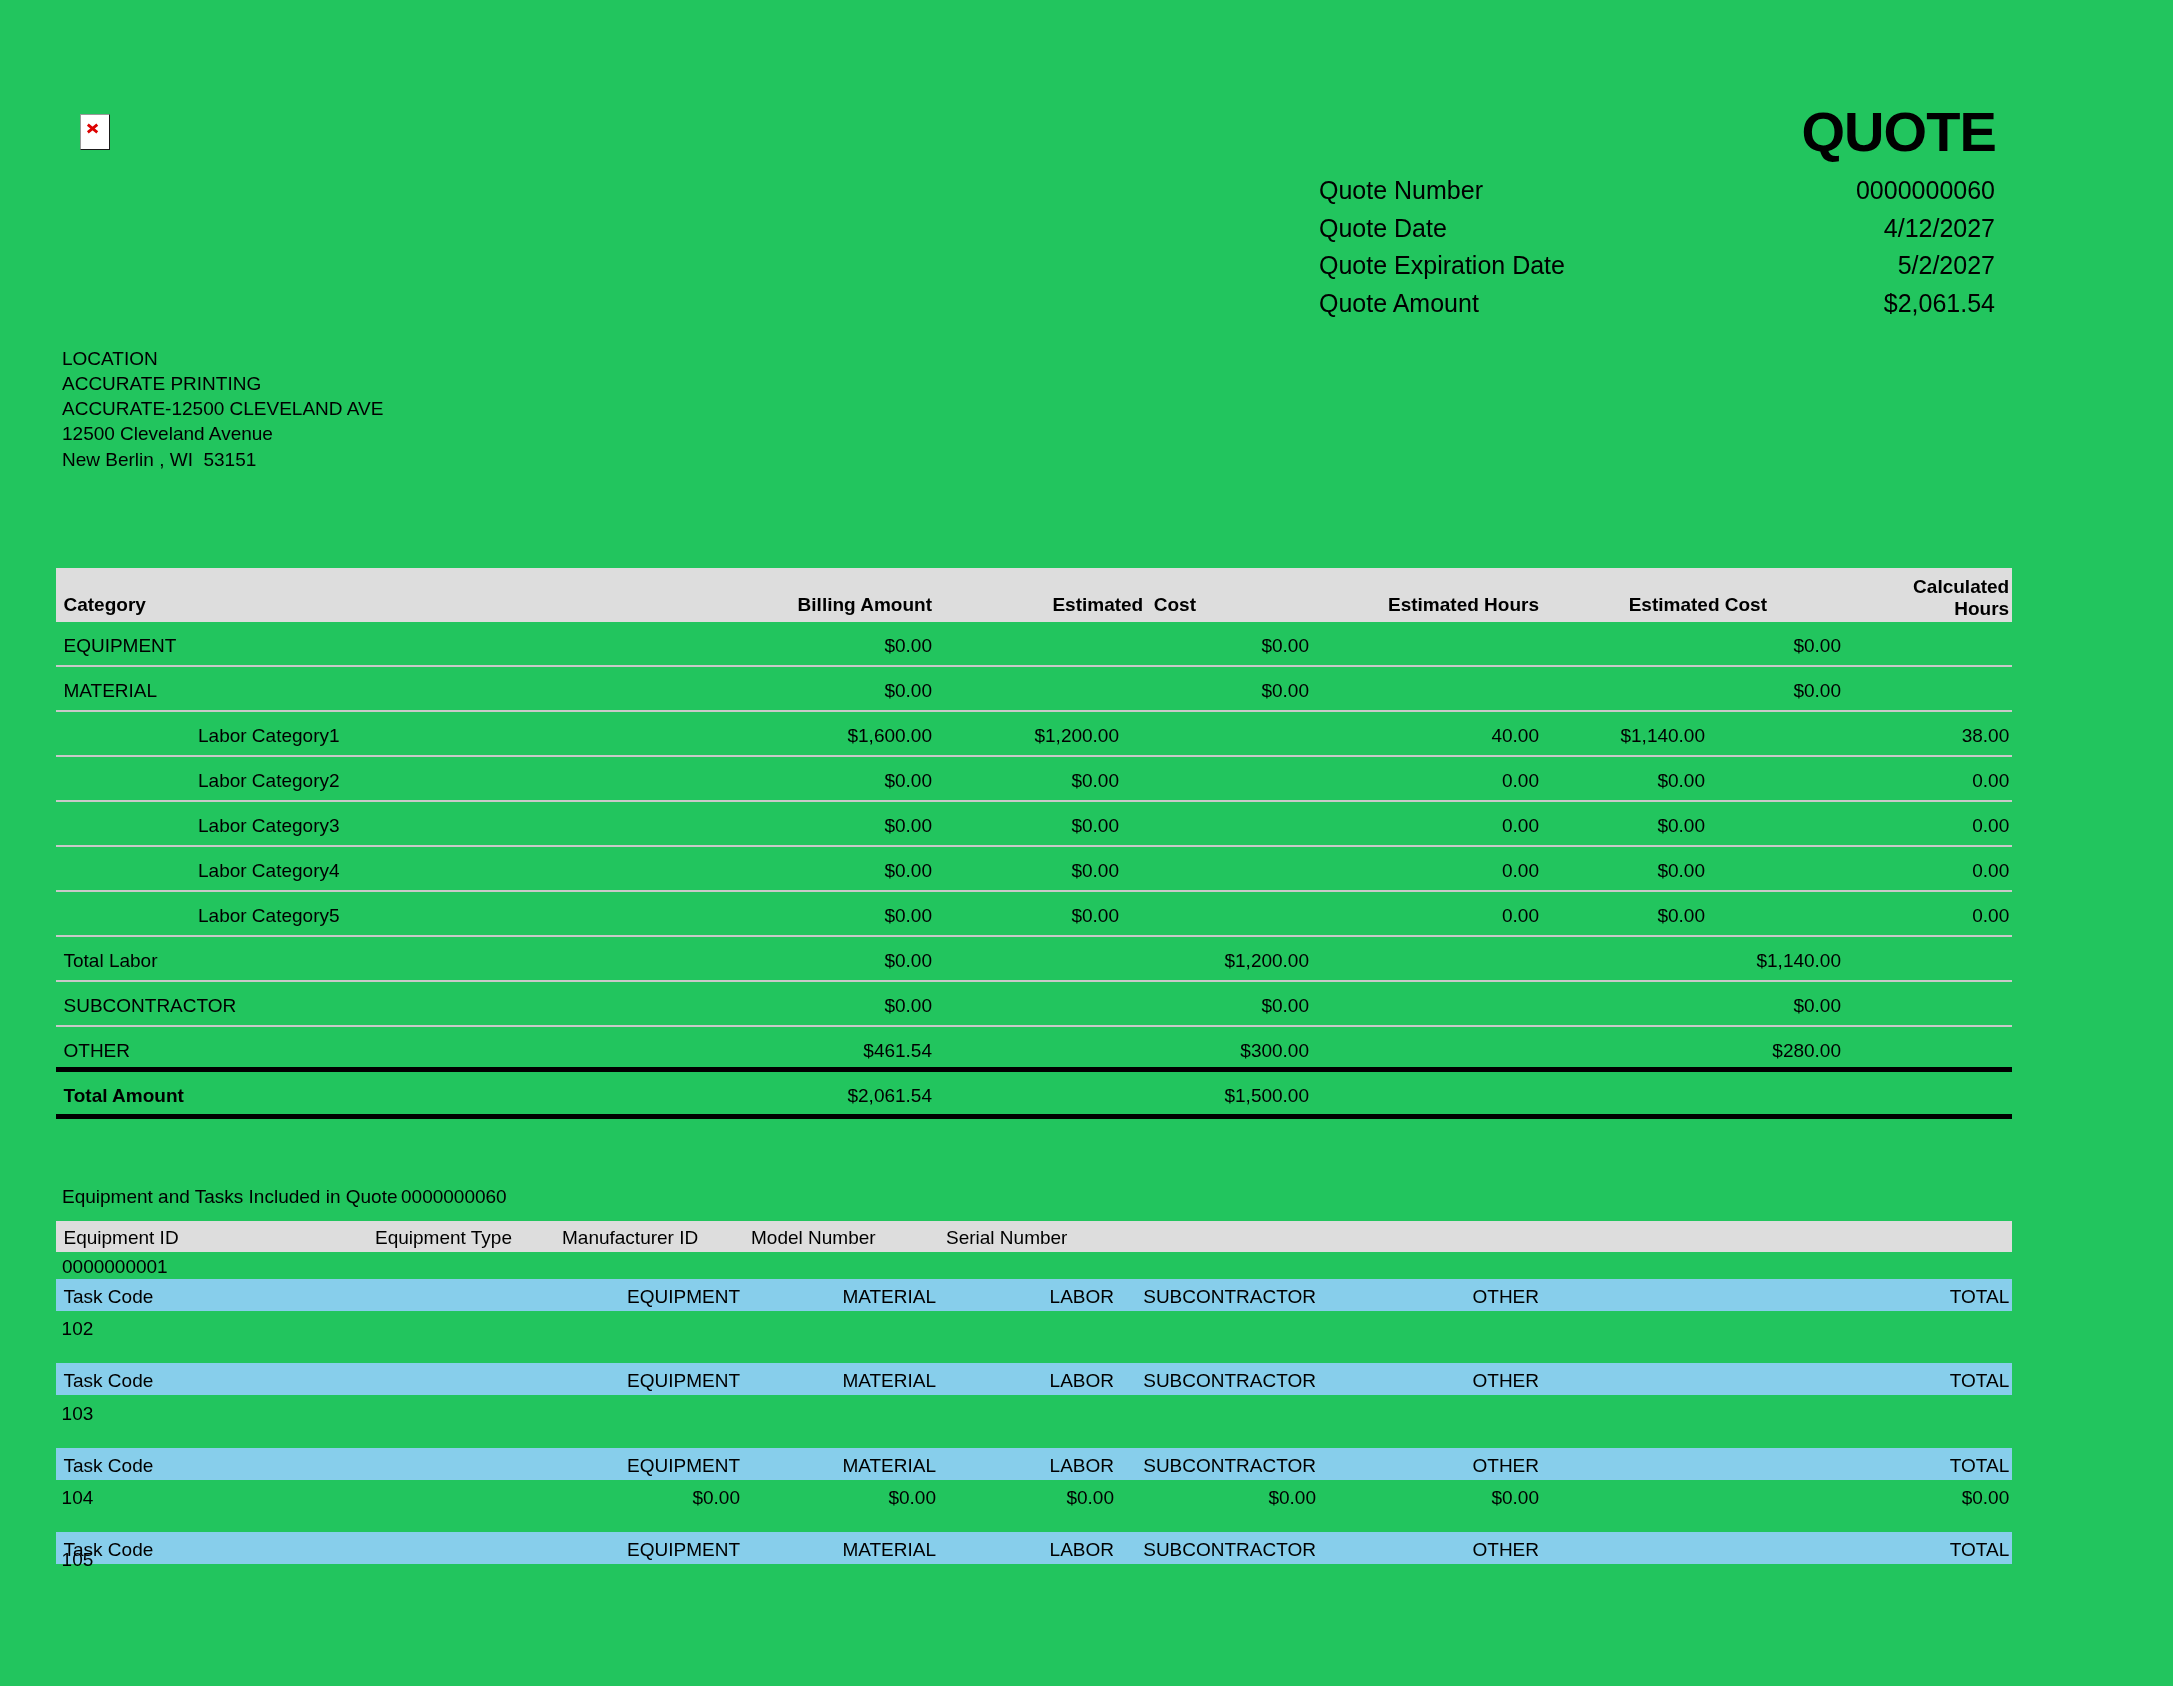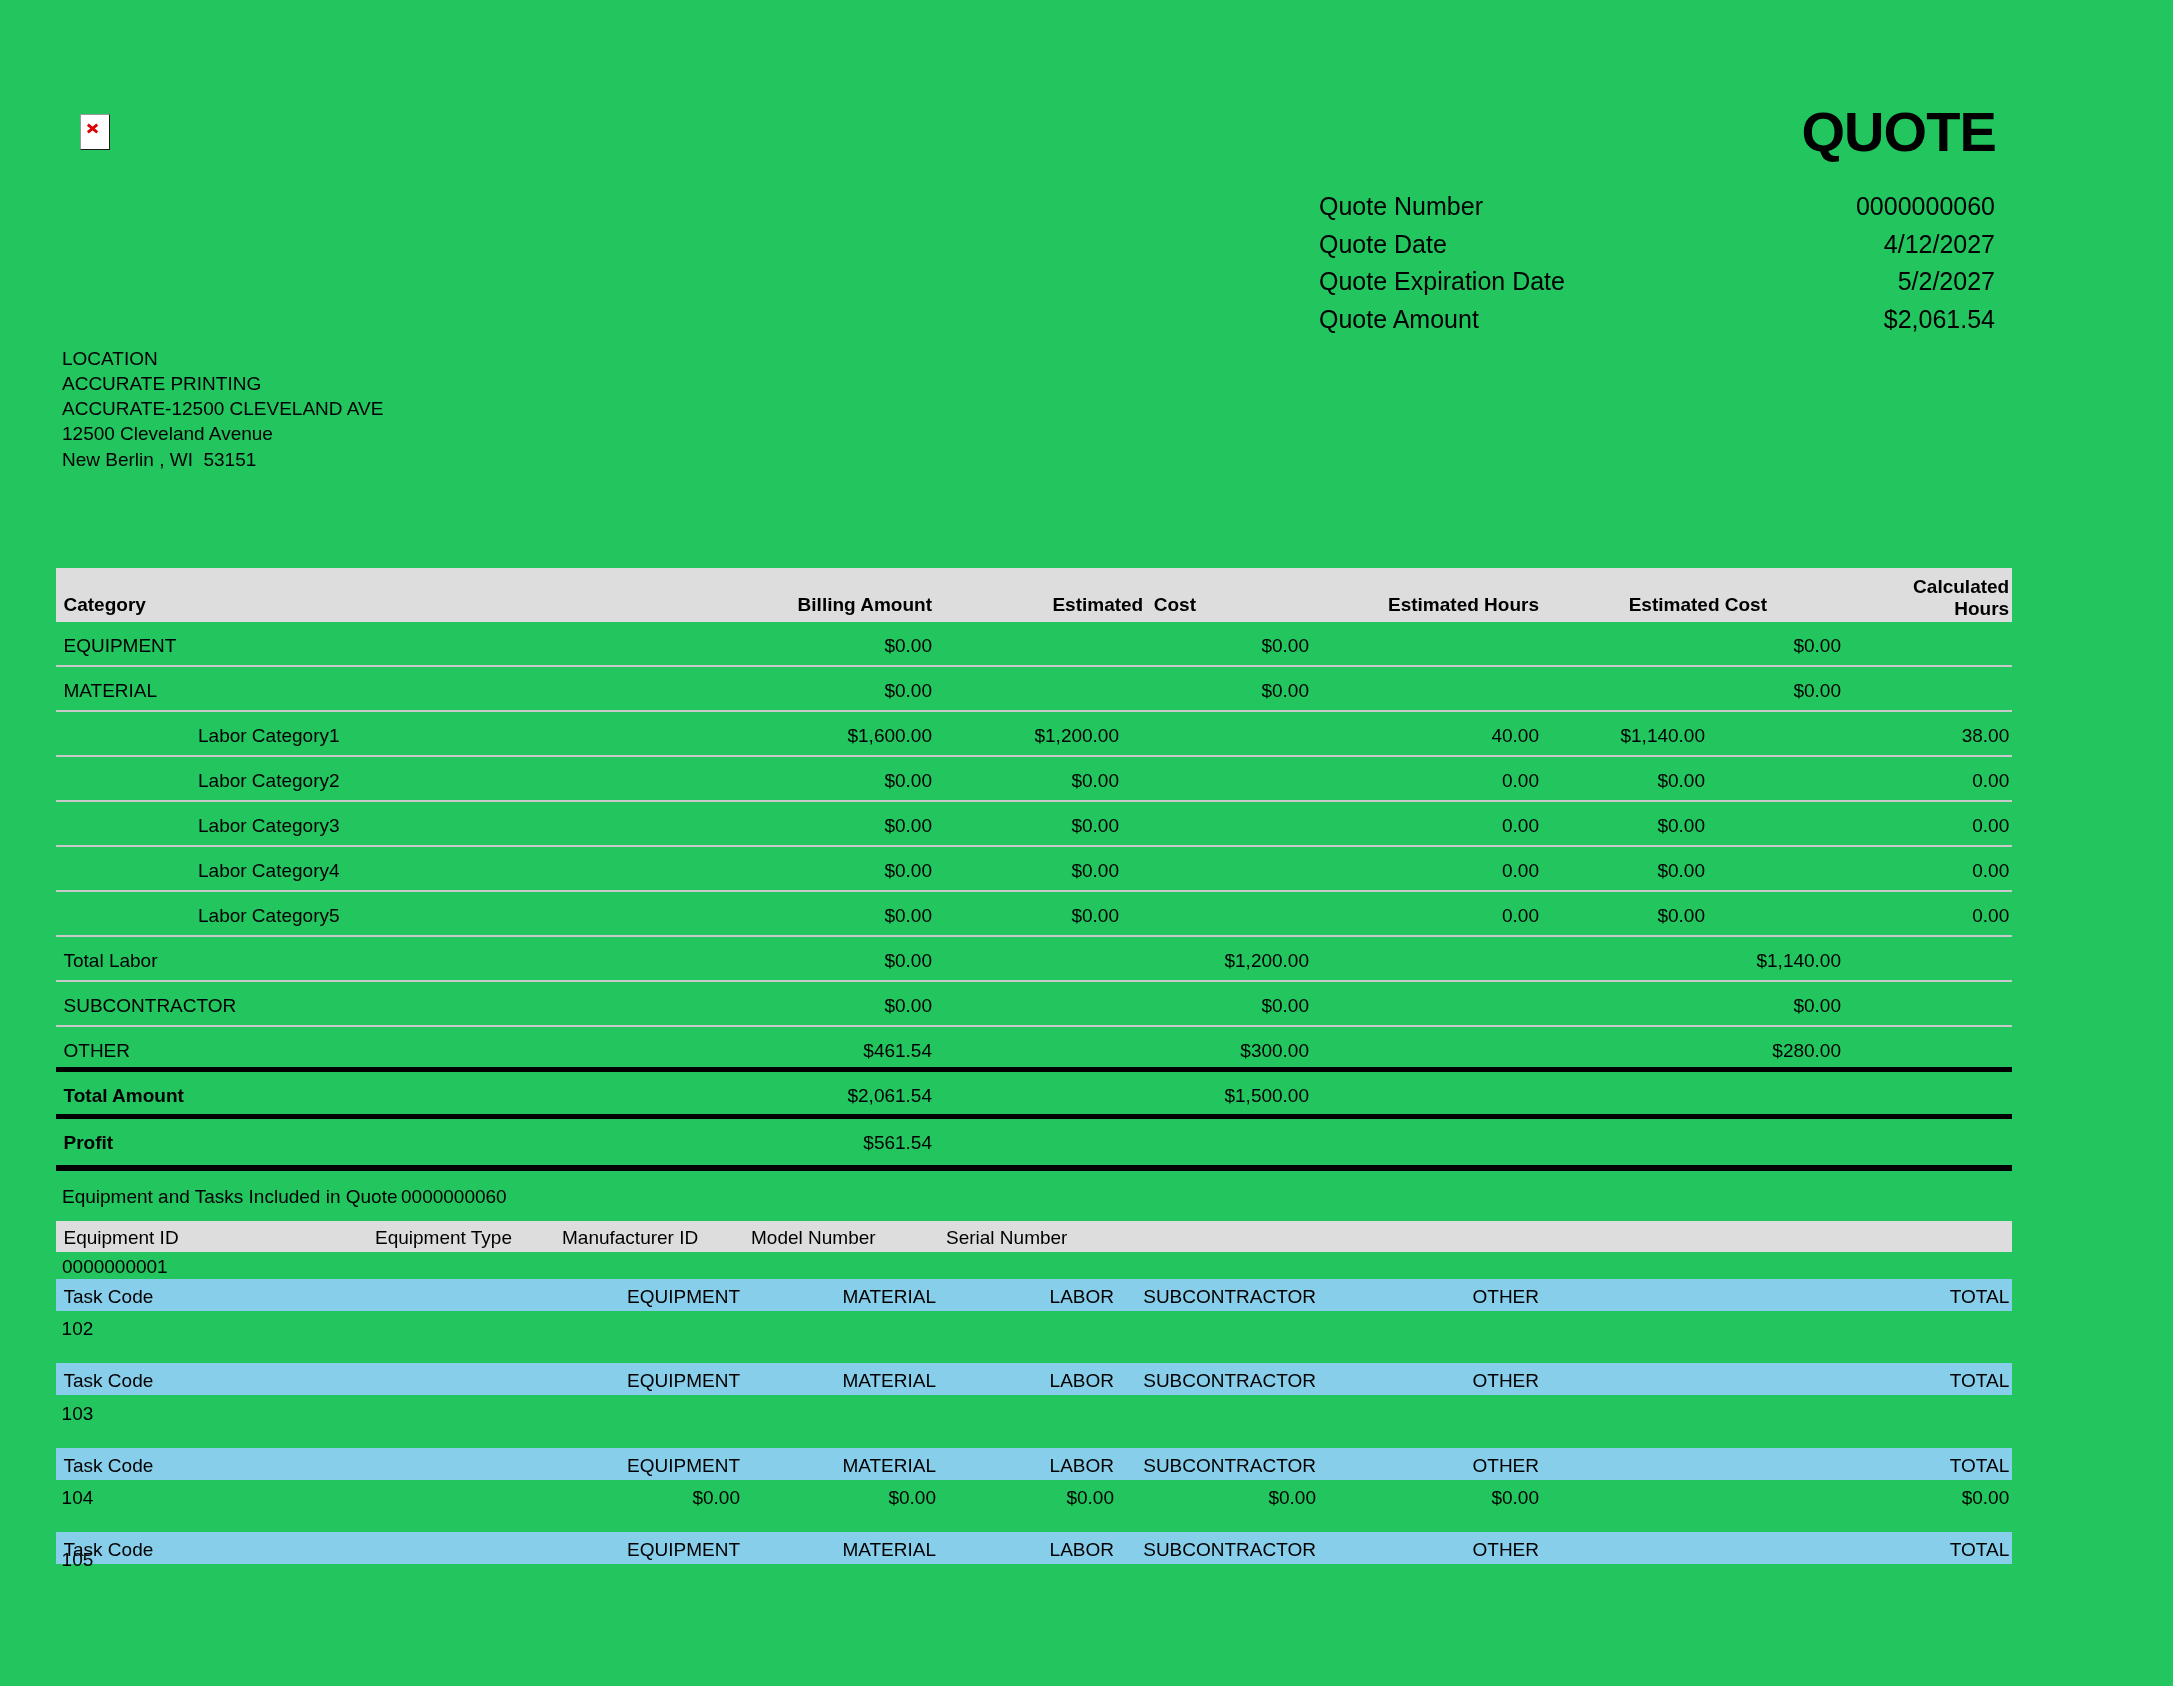--- a/index.html
+++ b/index.html
@@ -9,21 +9,21 @@
 
   
   .broken-img{left:80px;top:114px;width:28px;height:34px;background:#fff;
     border-top:1.9px solid #9a9a9a;border-left:1.9px solid #9a9a9a;
     border-right:1.9px solid #1a1a1a;border-bottom:1.9px solid #1a1a1a;}
   .broken-img svg{position:absolute;left:3.7px;top:4.7px;}
 
   
   .quote-title{left:1312px;top:99px;width:684px;text-align:right;
     font-size:56px;font-weight:bold;letter-spacing:-0.9px;}
-  .qi-row{left:1319px;width:676px;height:37px;font-size:25px;margin-top:16px;}
+  .qi-row{left:1319px;width:676px;height:37px;font-size:25px;}
   .qi-label{position:absolute;left:0;top:0;}
   .qi-value{position:absolute;right:0;top:0;text-align:right;}
 
   
   .loc-line{left:62px;font-size:19px;white-space:pre;}
 
   
   .summary{left:56px;top:568px;width:1956px;font-size:19px;}
   .sum-head{position:relative;height:54px;background:#dddddd;}
   .sum-head span{position:absolute;top:26px;font-weight:bold;white-space:pre;}
@@ -194,24 +194,20 @@
       <span class="c-label">OTHER</span>
       <span class="v-bill">$461.54</span>
       <span class="v-cest">$300.00</span>
       <span class="v-ccalc">$280.00</span>
     </div>
     <div class="srow srow-grand">
       <span class="c-label">Total Amount</span>
       <span class="v-bill">$2,061.54</span>
       <span class="v-cest">$1,500.00</span>
     </div>
-    <div class="srow srow-profit">
-      <span class="c-label">Profit</span>
-      <span class="v-bill">$561.54</span>
-    </div>
   </div>
 
   <div class="abs eq-title">Equipment and Tasks Included in Quote</div>
   <div class="abs eq-title-num">0000000060</div>
 
   <div class="abs eq-head">
     <span class="eh-id">Equipment ID</span>
     <span class="eh-type">Equipment Type</span>
     <span class="eh-manu">Manufacturer ID</span>
     <span class="eh-model">Model Number</span>

